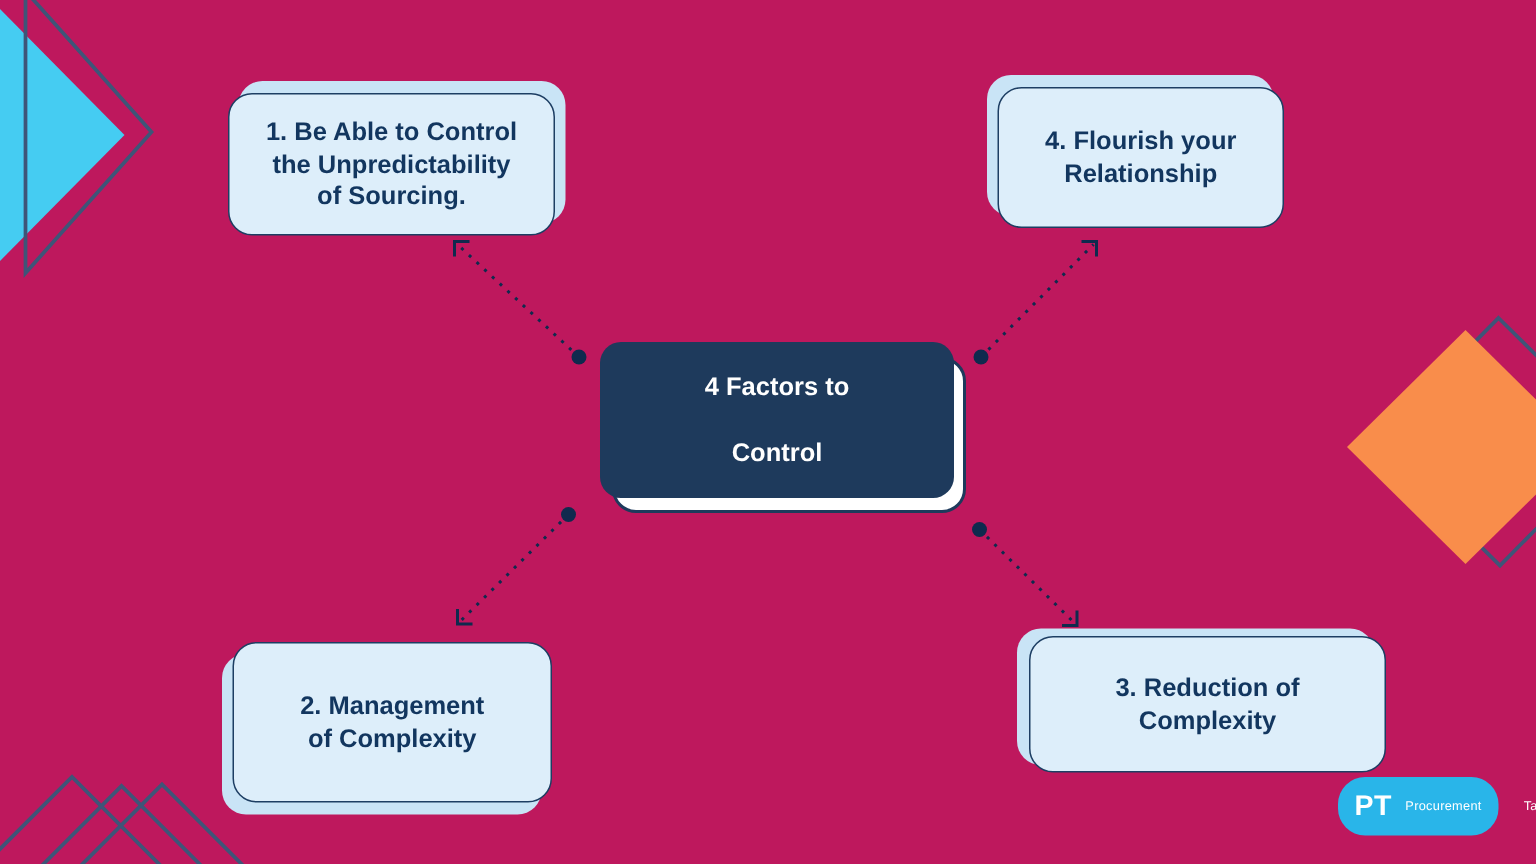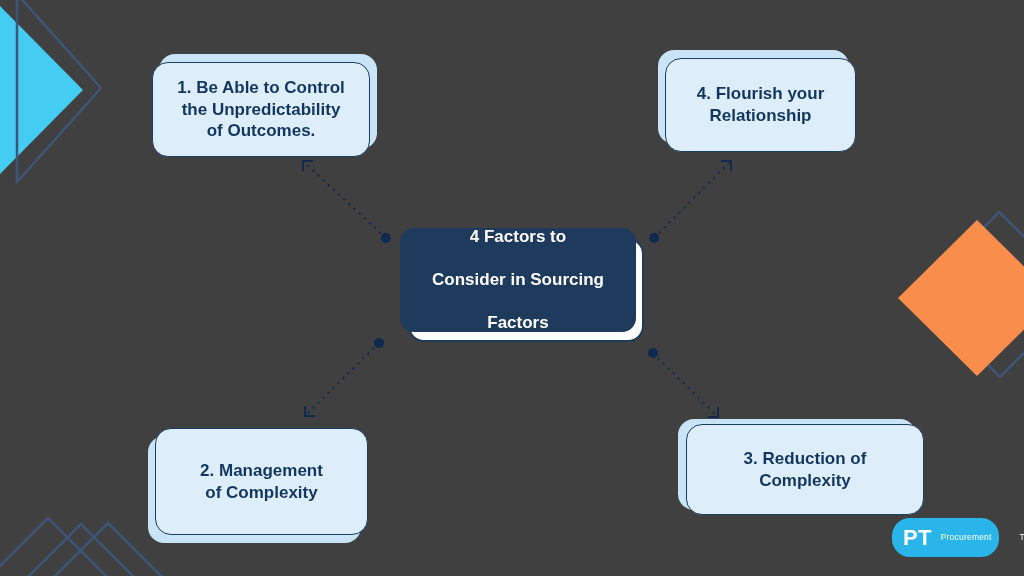--- a/index.html
+++ b/index.html
@@ -1,17 +1,17 @@
 <!DOCTYPE html>
 <html style="--navy: #1e3a5c; --box_fill: #ddeefa; --box_back: #c9e4f6; --box_border: #1d3e63; --text_navy: #12365f; --connector: #0f2a4e; --outline_slate: #3e5578; --cyan: #45ccf2; --orange: #f98d4b; --logo_cyan: #29b5e9;"><head>
 <meta charset="utf-8">
 <style>
   html,body{margin:0;padding:0;background:#fff;}
   #canvas{
-    position:relative;width:1024px;height:576px;overflow:hidden;background:#404040;
+    position:relative;width:1024px;height:576px;overflow:hidden;background:#be185d;
     font-family:"Liberation Sans","DejaVu Sans",sans-serif;
   }
   #deco-layer{position:absolute;left:0;top:0;width:1024px;height:576px;}
 
   
   .fill-cyan{fill:var(--cyan);}
   .fill-orange{fill:var(--orange);}
   .outline-slate{fill:none;stroke:var(--outline_slate);stroke-width:2.5;}
   .conn-line{stroke:var(--connector);stroke-width:2;stroke-dasharray:2 5;fill:none;}
   .conn-dot{fill:var(--connector);}
@@ -56,21 +56,21 @@
   #center-node .line{
     color:#fff;font-weight:700;font-size:17px;line-height:1.3;white-space:nowrap;text-align:center;
   }
 
   
   #brand-logo{
     position:absolute;left:892px;top:518px;width:107px;height:39px;
     background:var(--logo_cyan);border-radius:18px;
     display:flex;align-items:center;padding-left:11px;box-sizing:border-box;
   }
-  #brand-logo .abbr{color:#fff;font-weight:700;font-size:22px;letter-spacing:.3px;}
+  #brand-logo .abbr{color:#fff;font-weight:700;font-size:19px;letter-spacing:.3px;}
   #brand-logo .divider{width:1px;height:23px;background:rgba(255,255,255,.85);margin:0 5px 0 4px;}
   #brand-logo .name{display:flex;flex-direction:row;gap:28px;}
   #brand-logo .name span{color:#fff;font-size:8.5px;line-height:1.3;letter-spacing:.2px;}
 </style>
 </head>
 <body>
 
 <div id="canvas">
 
   <svg id="deco-layer" viewBox="0 0 1024 576" xmlns="http://www.w3.org/2000/svg">
@@ -111,21 +111,21 @@
       <circle class="conn-dot" cx="653" cy="353" r="5"></circle>
       <polyline class="conn-arrow" points="708,417 718,417 718,407"></polyline>
     </g>
   </svg>
 
   <div class="factor" id="factor-1">
     <div class="back"></div>
     <div class="front">
       <div class="line">1. Be Able to Control</div>
       <div class="line">the Unpredictability</div>
-      <div class="line">of Outcomes.</div>
+      <div class="line">of Sourcing.</div>
     </div>
   </div>
 
   <div class="factor" id="factor-4">
     <div class="back"></div>
     <div class="front">
       <div class="line">4. Flourish your</div>
       <div class="line">Relationship</div>
     </div>
   </div>
@@ -143,22 +143,21 @@
     <div class="front">
       <div class="line">3. Reduction of</div>
       <div class="line">Complexity</div>
     </div>
   </div>
 
   <div id="center-node">
     <div class="ghost"></div>
     <div class="front">
       <div class="line">4 Factors to</div>
-      <div class="line">Consider in Sourcing</div>
-      <div class="line">Factors</div>
+      <div class="line">Control</div>
     </div>
   </div>
 
   <div id="brand-logo">
     <span class="abbr">PT</span>
     <span class="divider"></span>
     <span class="name">
       <span>Procurement</span>
       <span>Tactics</span>
     </span>

